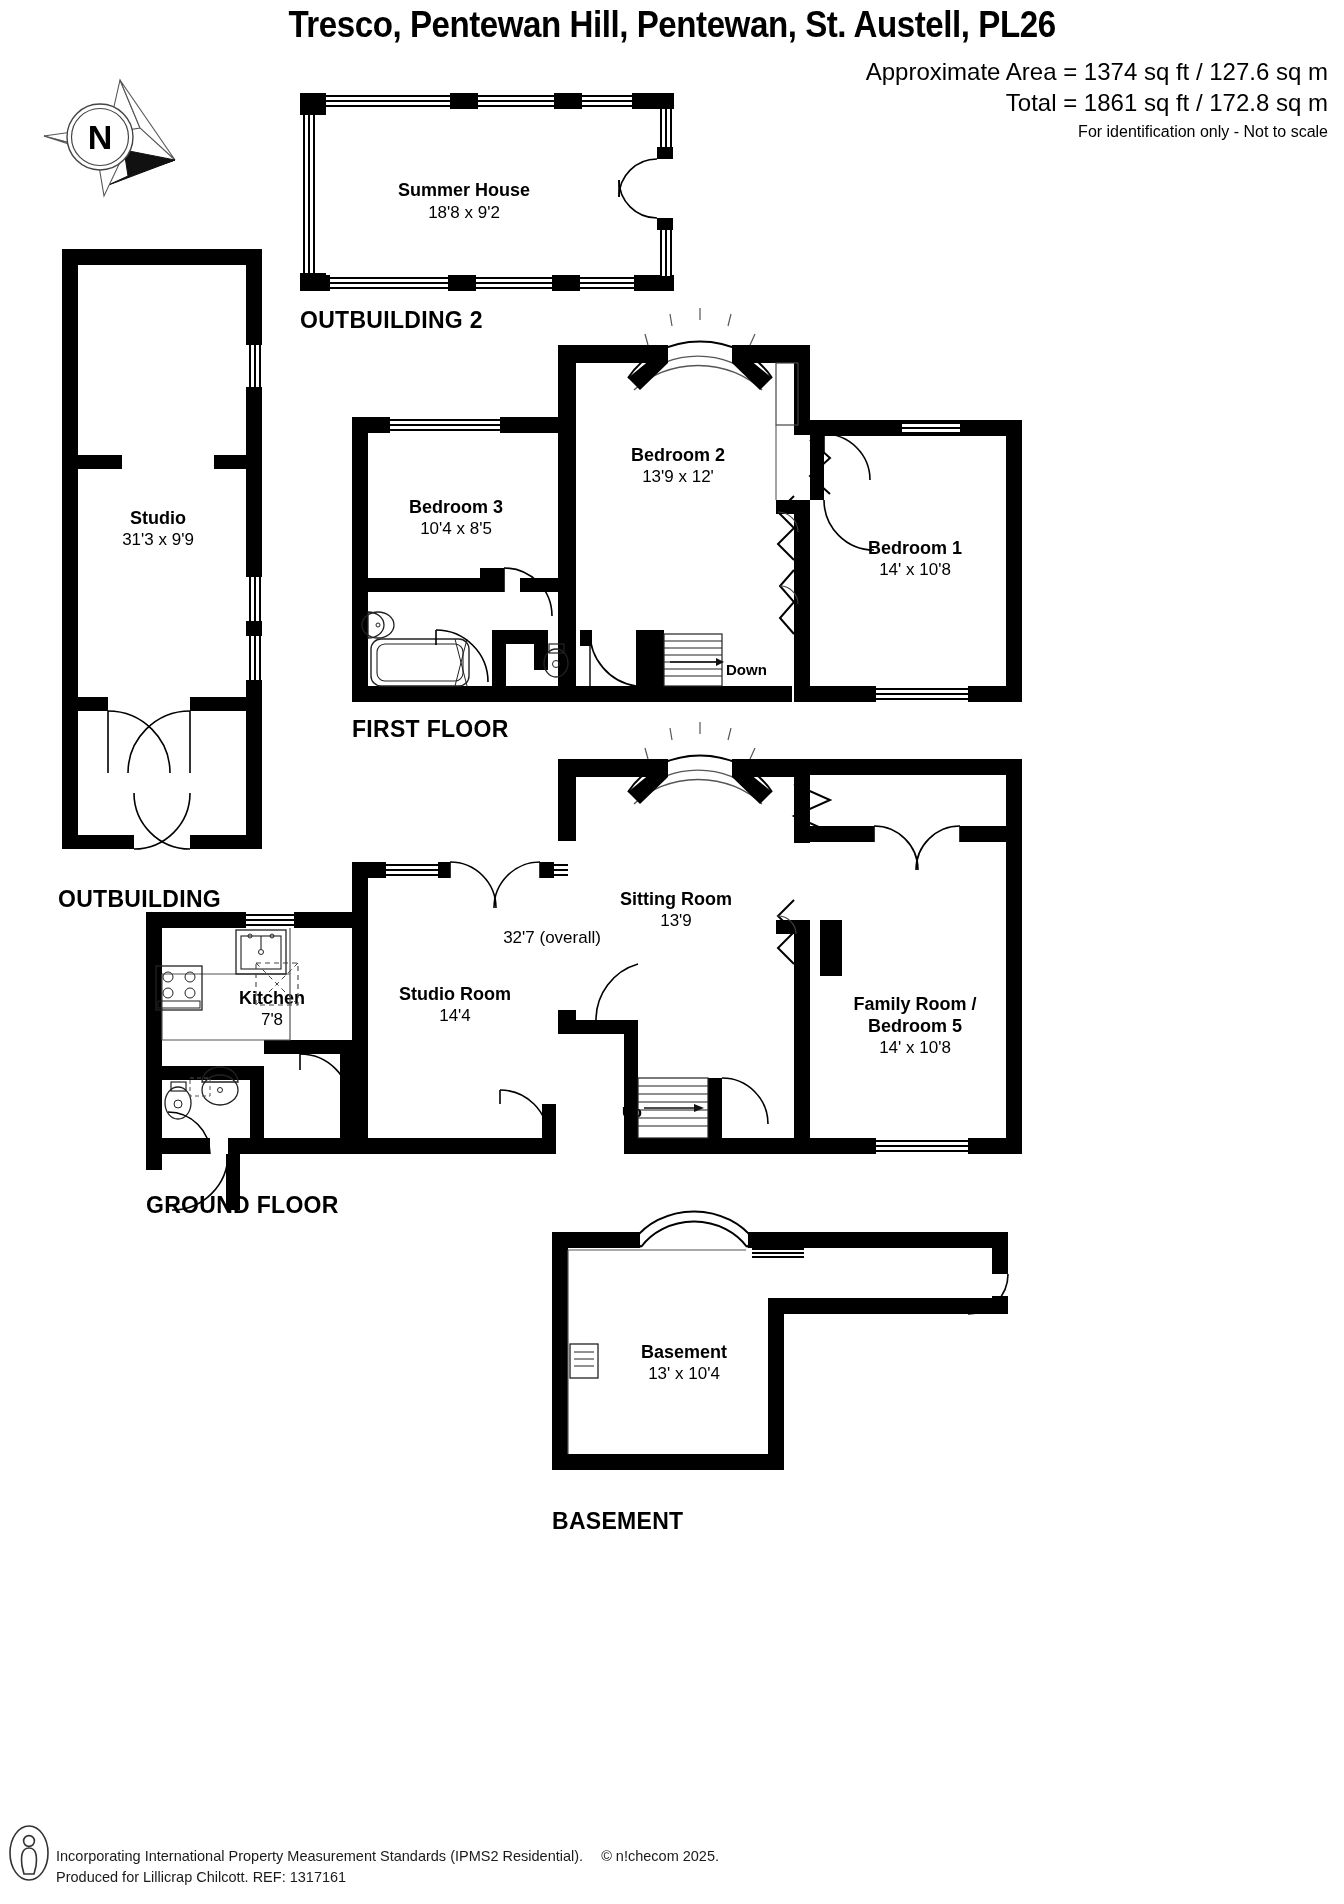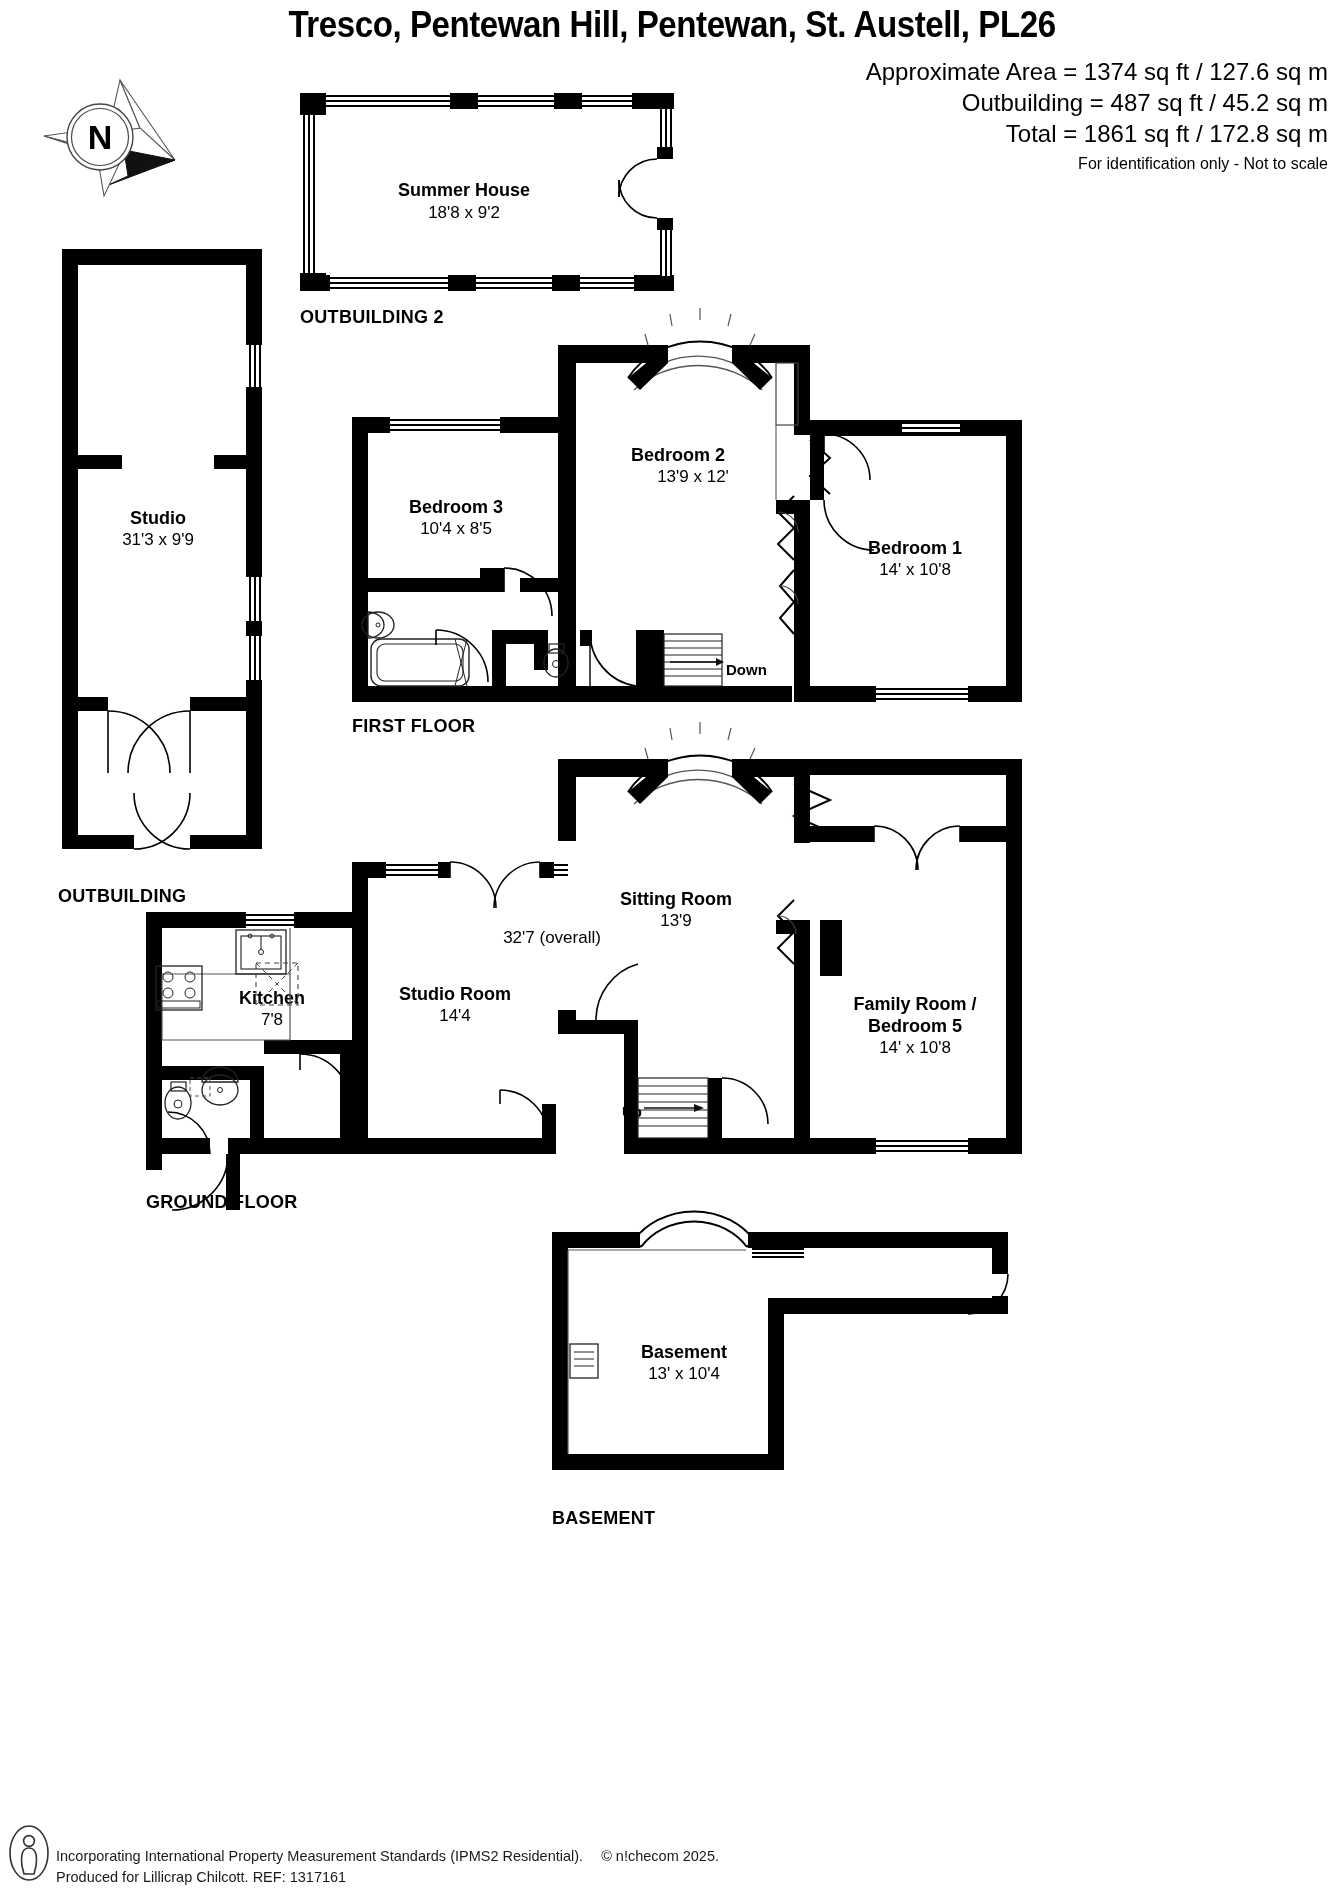--- a/index.html
+++ b/index.html
@@ -13,21 +13,21 @@
   .title{
     position:absolute;top:4px;left:0;width:1344px;text-align:center;
     font-size:36px;font-weight:bold;letter-spacing:-0.5px;
     font-family:"Liberation Sans Narrow","Liberation Sans",sans-serif;
     transform:scaleX(.92);transform-origin:center top;
   }
   .areas{position:absolute;top:56px;right:16px;text-align:right;line-height:1.3;}
   .areas div{font-size:24px;}
   .areas .note{font-size:16px;margin-top:4px;}
 
-  .flabel{position:absolute;font-size:18px;font-weight:bold;letter-spacing:.3px;}
+  .flabel{position:absolute;font-size:23px;font-weight:bold;letter-spacing:.3px;}
   .rname{position:absolute;font-size:18px;font-weight:bold;text-align:center;white-space:nowrap;transform:translateX(-50%);}
   .rdim{position:absolute;font-size:17px;text-align:center;white-space:nowrap;transform:translateX(-50%);}
   .rplain{position:absolute;font-size:17px;text-align:center;white-space:nowrap;transform:translateX(-50%);}
   .stair-lab{position:absolute;font-size:15px;font-weight:bold;}
 
   
   .w{position:absolute;background:#000;}
   
   .win-h{position:absolute;background:#fff;border-top:2px solid #000;border-bottom:2px solid #000;box-sizing:border-box;}
   .win-h:after{content:"";position:absolute;left:0;right:0;top:50%;height:2px;background:#000;transform:translateY(-50%);}
@@ -42,21 +42,20 @@
 </style>
 </head>
 <body>
 
 <div class="page">
 
   <div class="title">Tresco, Pentewan Hill, Pentewan, St. Austell, PL26</div>
 
   <div class="areas">
     <div>Approximate Area = 1374 sq ft / 127.6 sq m</div>
-    <div>Outbuilding = 487 sq ft / 45.2 sq m</div>
     <div>Total = 1861 sq ft / 172.8 sq m</div>
     <div class="note">For identification only - Not to scale</div>
   </div>
 
   <svg class="ov" style="z-index:5">
     <g>
       <polygon points="120,80 108,133 140,128" fill="#fff" stroke="#555" stroke-width="1.1"></polygon>
       <polygon points="120,80 140,128 175,160" fill="#fff" stroke="#555" stroke-width="1.1"></polygon>
       <polygon points="44,136 100,128 104,152" fill="#fff" stroke="#555" stroke-width="1.1"></polygon>
       <polygon points="44,136 104,152 118,160" fill="#fff" stroke="#555" stroke-width="1.1"></polygon>
@@ -254,21 +253,21 @@
       <polyline points="810,440 830,458 810,476 830,494" fill="none" stroke="#000" stroke-width="2"></polyline>
       <polyline points="794,570 780,586 794,602 780,618 794,634" fill="none" stroke="#000" stroke-width="2"></polyline>
       <path d="M780,586 a18,18 0 0 1 18,18" fill="none" stroke="#444" stroke-width="1.1"></path>
     </svg>
 
     <div class="w" style="left:794px;top:686px;width:82px;height:16px;"></div>
     <div class="win-h" style="left:876px;top:688px;width:92px;height:12px;"></div>
     <div class="w" style="left:968px;top:686px;width:54px;height:16px;"></div>
 
     <div class="rname" style="left:678px;top:445px;">Bedroom 2</div>
-    <div class="rdim" style="left:678px;top:467px;margin-left:15px;">13'9 x 12'</div>
+    <div class="rdim" style="left:678px;top:467px;">13'9 x 12'</div>
     <div class="rname" style="left:456px;top:497px;">Bedroom 3</div>
     <div class="rdim" style="left:456px;top:519px;">10'4 x 8'5</div>
     <div class="rname" style="left:915px;top:538px;">Bedroom 1</div>
     <div class="rdim" style="left:915px;top:560px;">14' x 10'8</div>
   </div>
   <div class="flabel" style="left:352px;top:716px;">FIRST FLOOR</div>
 
   <div>
 
     <svg class="ov" style="z-index:2">

